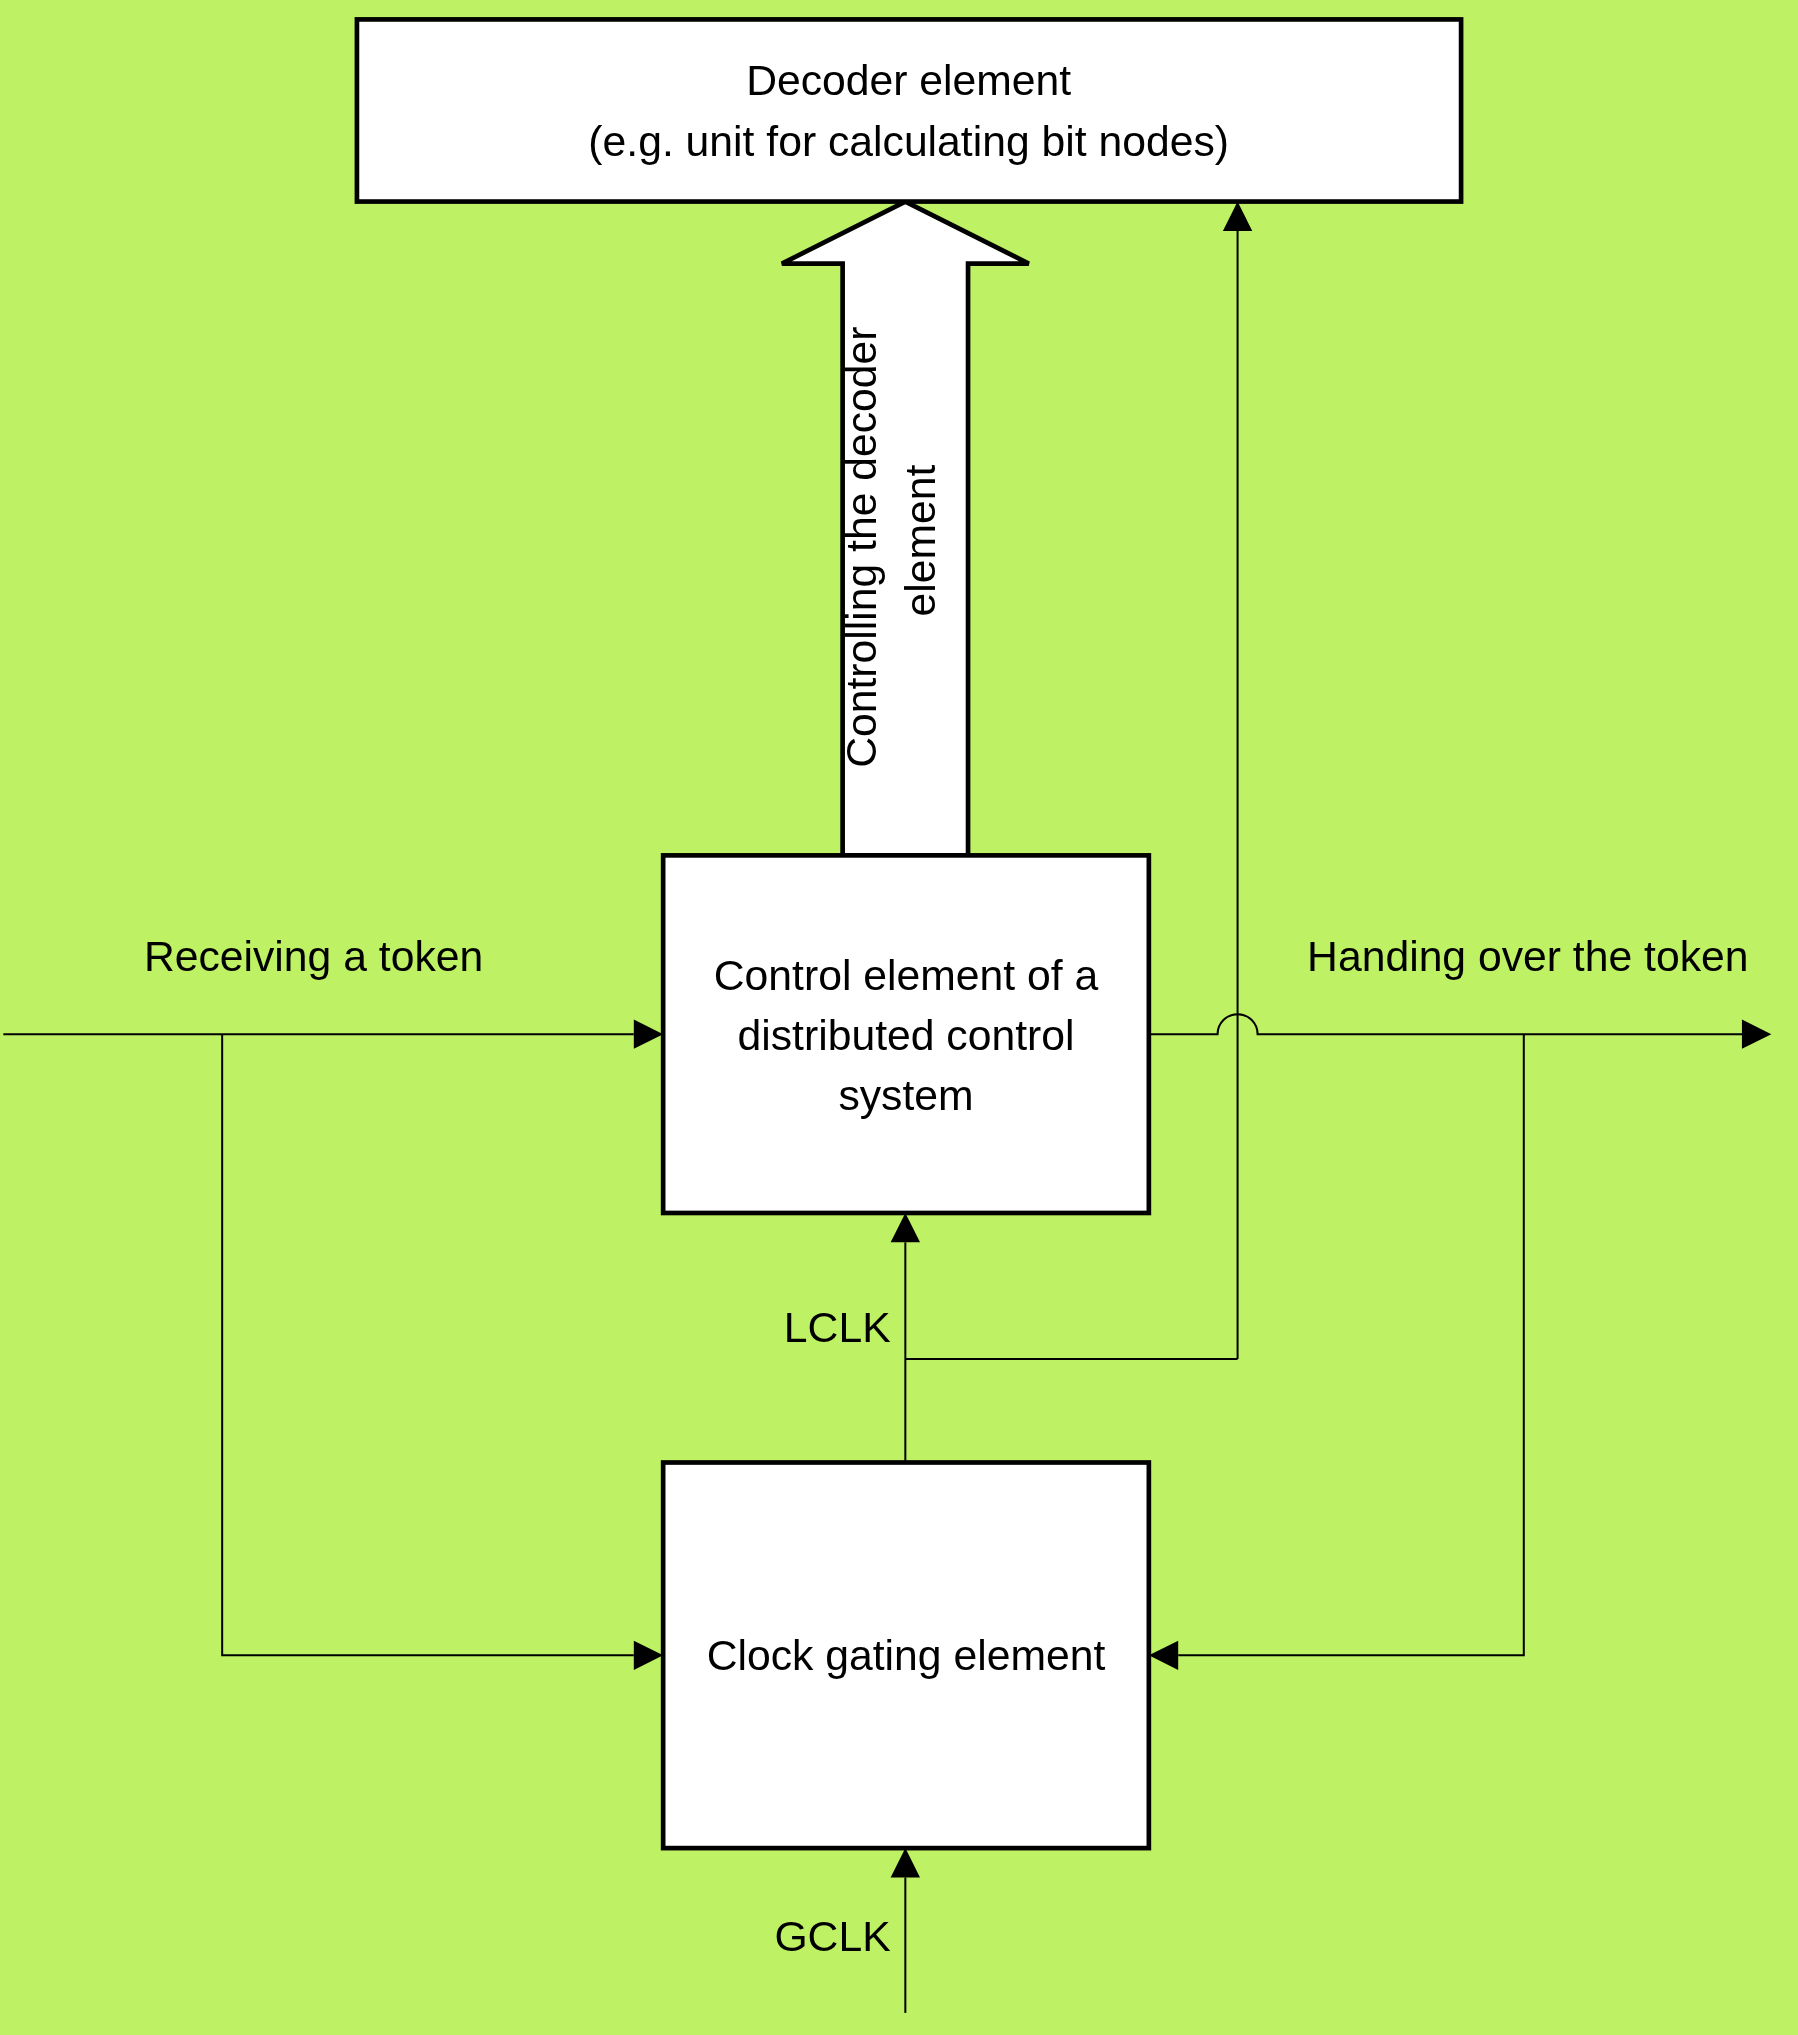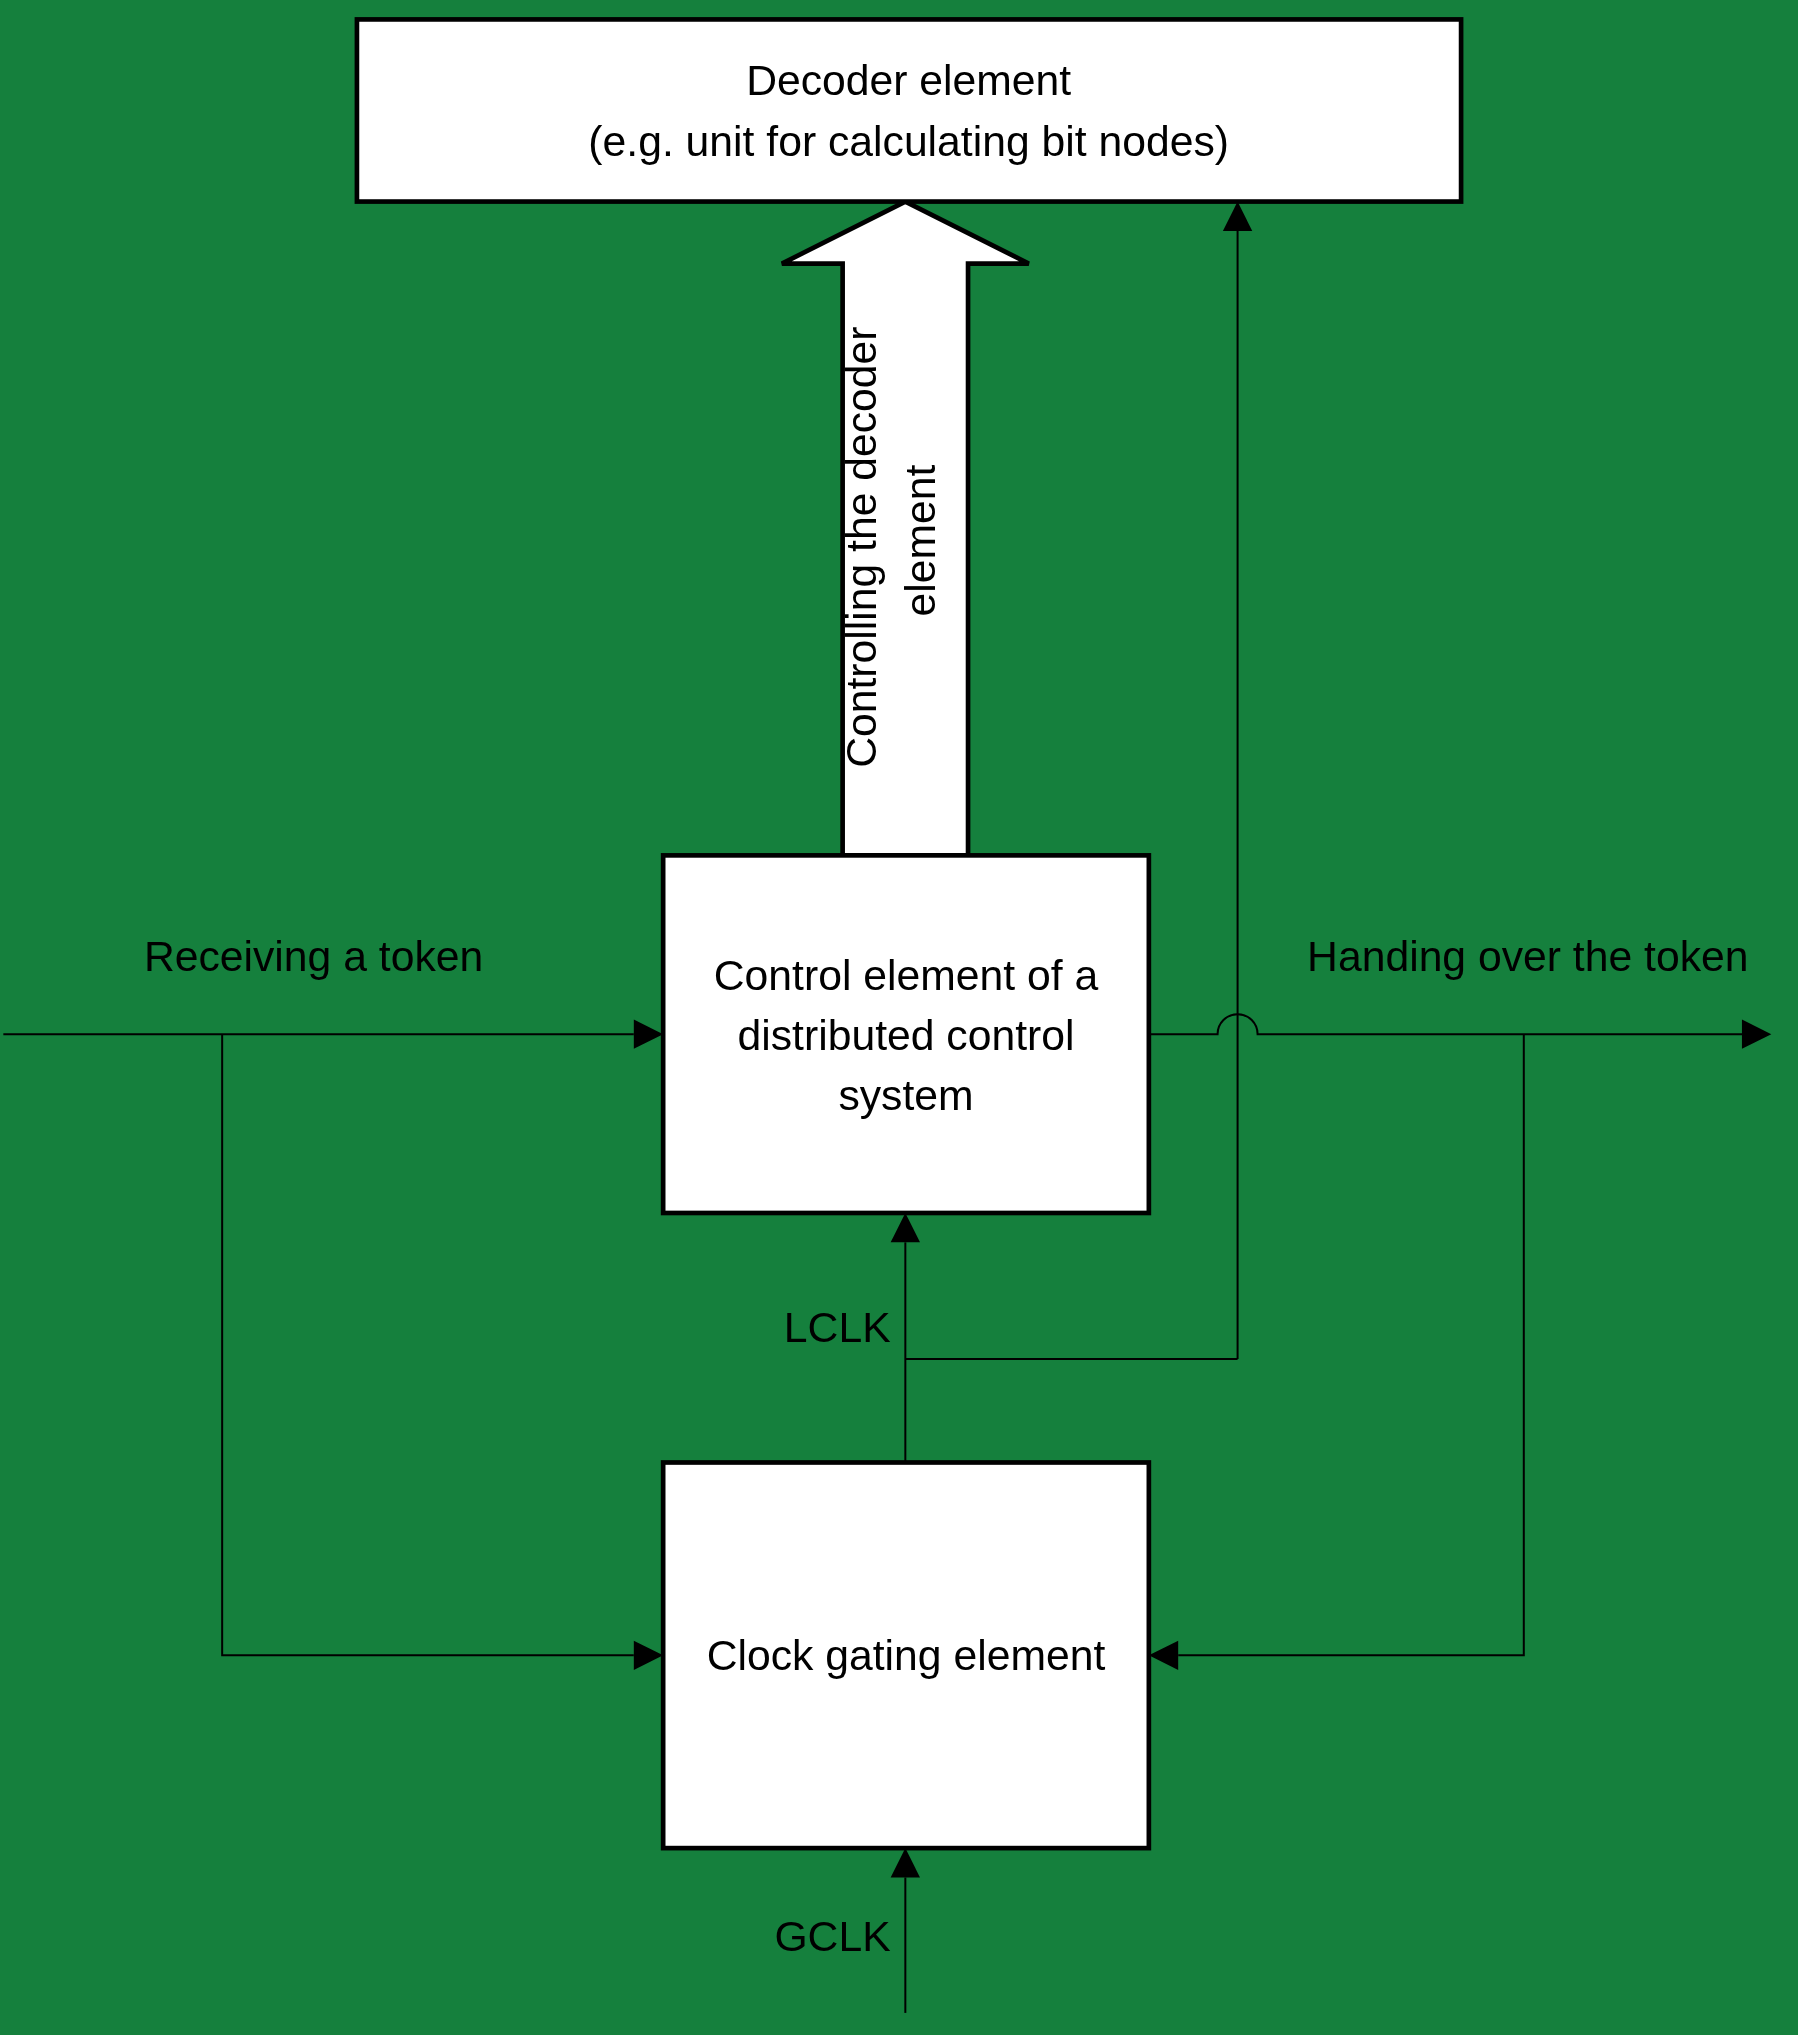--- a/index.html
+++ b/index.html
@@ -3,21 +3,21 @@
 <meta charset="utf-8">
 <style>
   html, body {
     margin: 0;
     padding: 0;
     background: #ffffff;
   }
   .canvas {
     width: 1798px;
     height: 2035px;
-    background: #15803d;
+    background: #bef264;
     position: relative;
   }
   svg {
     display: block;
     width: 1798px;
     height: 2035px;
   }
   .box {
     fill: #ffffff;
     stroke: #000000;

